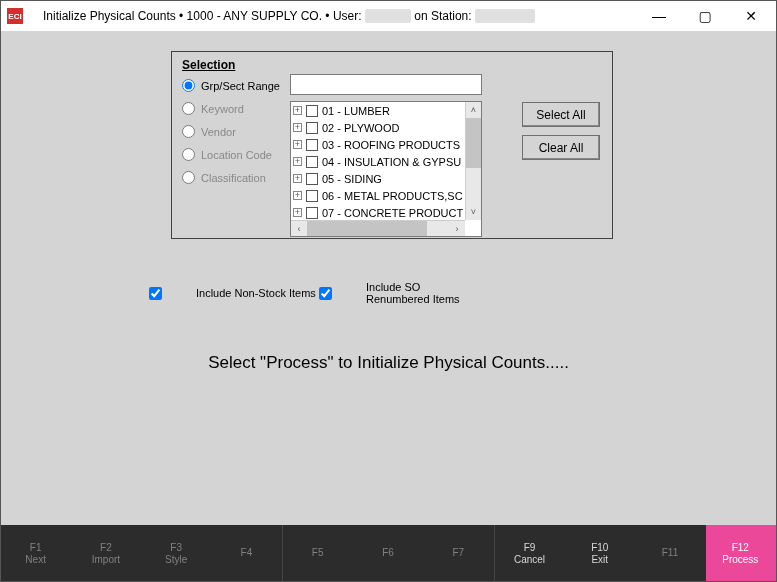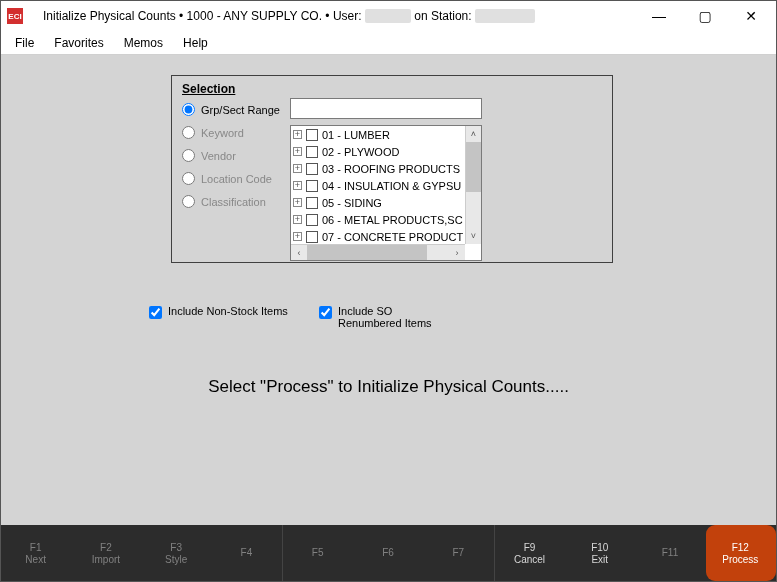--- a/index.html
+++ b/index.html
@@ -38,56 +38,50 @@
 .vscroll .thumb { position: absolute; top: 0; left: 0; right: 0; height: 50px; background: #c4c4c4; }
 .vscroll .arrow { position: absolute; left: 0; right: 0; height: 16px; display: flex; align-items: center; justify-content: center; font-size: 9px; color: #555; }
 .hscroll { position: absolute; left: 0; right: 16px; bottom: 0; height: 16px; background: #e8e8e8; border-top: 1px solid #ccc; }
 .hscroll .thumb { position: absolute; left: 16px; top: 0; bottom: 0; width: 120px; background: #c4c4c4; }
 .hscroll .arrow { position: absolute; top: 0; bottom: 0; width: 16px; display: flex; align-items: center; justify-content: center; font-size: 9px; color: #555; }
 
 .btn-col { width: 92px; padding-left: 14px; padding-top: 28px; }
 .std-btn { width: 78px; height: 25px; background: #d4d4d4; border: 1px solid #707070; font-size: 12px; margin-bottom: 8px; box-shadow: inset -1px -1px 0 #888, inset 1px 1px 0 #fff0; }
 
 .checks-row { position: absolute; top: 250px; left: 148px; right: 60px; display: flex; font-size: 11px; }
-.check-item { display: flex; align-items: flex-start; width: 170px; }
+.check-item { display: flex; align-items: center; width: 170px; gap: 28px; }
 .check-item input { margin-right: 6px; margin-top: 1px; }
 .check-item .lbl { max-width: 120px; }
 
 .prompt { position: absolute; top: 322px; left: 0; right: 0; text-align: center; font-size: 17px; }
 
 .fkey-bar { height: 56px; background: #2c2c2c; display: flex; align-items: stretch; }
 .fkey { flex: 1; display: flex; flex-direction: column; align-items: center; justify-content: center; color: #818181; font-size: 10px; border-right: 1px solid #1e1e1e00; }
 .fkey.divider-before { border-left: 1px solid #444; }
 .fkey.active-white { color: #d8d8d8; }
-.fkey.green { background: #c2410c; color: #fff; border-radius: 9px; }
+.fkey.green { background: #ec4899; color: #fff; }
 .fkey .k { font-size: 10px; }
 .fkey .l { font-size: 10px; margin-top: 1px; }
 </style>
 </head>
 <body>
 
 <div class="window">
 
   <div class="titlebar">
     <div class="app-icon">ECI</div>
     <span class="title-text">
       <span>Initialize Physical Counts</span><span>  •  </span><span>1000 - ANY SUPPLY CO.</span><span>  •  </span><span>User:</span>&nbsp;<span class="obscured" style="width:46px"></span>&nbsp;<span>on Station:</span>&nbsp;<span class="obscured" style="width:60px"></span>
     </span>
     <span class="spacer"></span>
     <div class="win-btn">—</div>
     <div class="win-btn">▢</div>
     <div class="win-btn">✕</div>
   </div>
 
-  <div class="menubar">
-    <div class="menu-item">File</div>
-    <div class="menu-item">Favorites</div>
-    <div class="menu-item">Memos</div>
-    <div class="menu-item">Help</div>
-  </div>
 
   <div class="client">
 
     <div class="selection-group">
       <div class="selection-title">Selection</div>
       <div class="selection-body">
         <div class="radio-col">
           <label class="radio-row">
               <input type="radio" name="sel" checked="" style="">
               <span>Grp/Sect Range</span>
@@ -156,20 +150,24 @@
               <div class="arrow" style="bottom:0">˅</div>
             </div>
             <div class="hscroll">
               <div class="arrow" style="left:0">‹</div>
               <div class="thumb"></div>
               <div class="arrow" style="right:0">›</div>
             </div>
           </div>
         </div>
 
+        <div class="btn-col">
+          <button class="std-btn">Select All</button>
+          <button class="std-btn">Clear All</button>
+        </div>
       </div>
     </div>
 
     <div class="checks-row">
       <label class="check-item">
         <input type="checkbox" checked="" style="">
         <span class="lbl">Include Non-Stock Items</span>
       </label>
       <label class="check-item">
         <input type="checkbox" checked="" style="">

